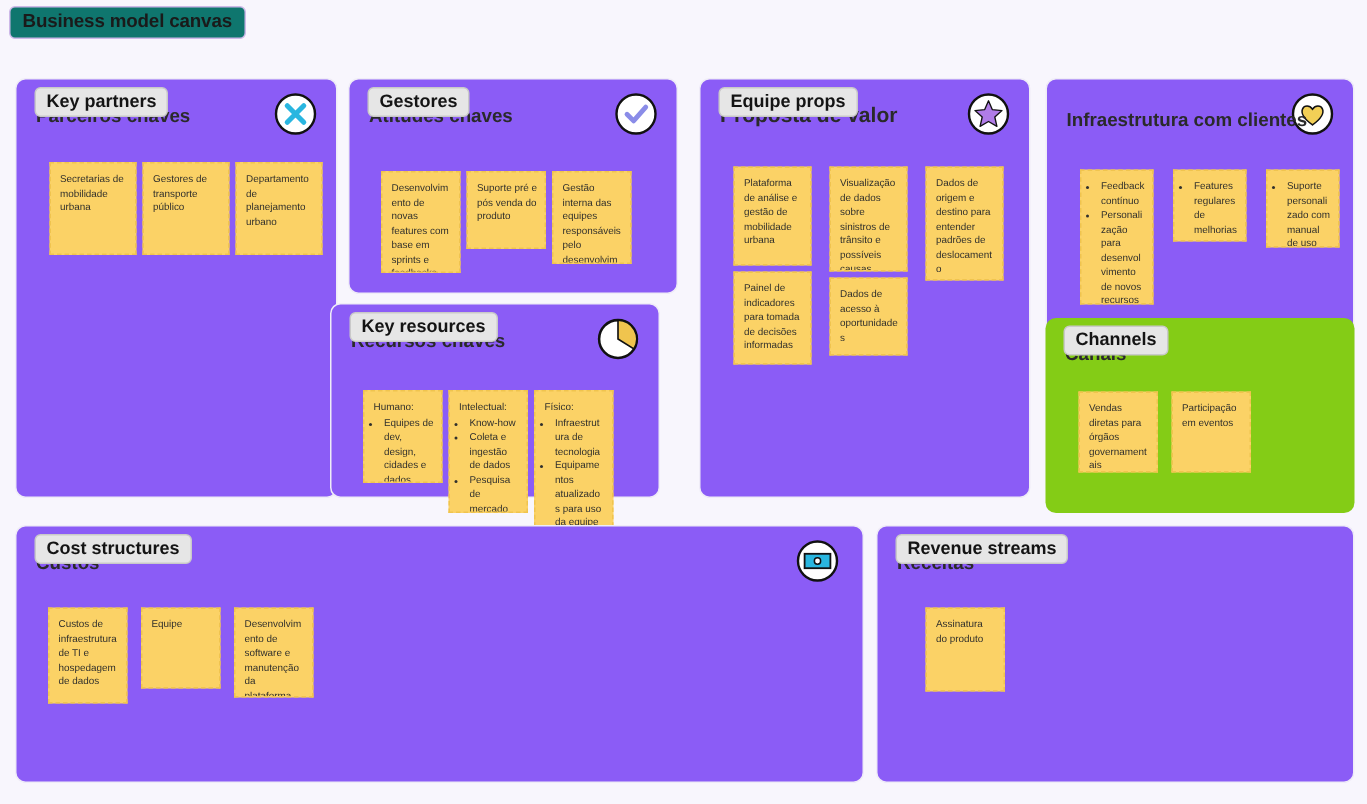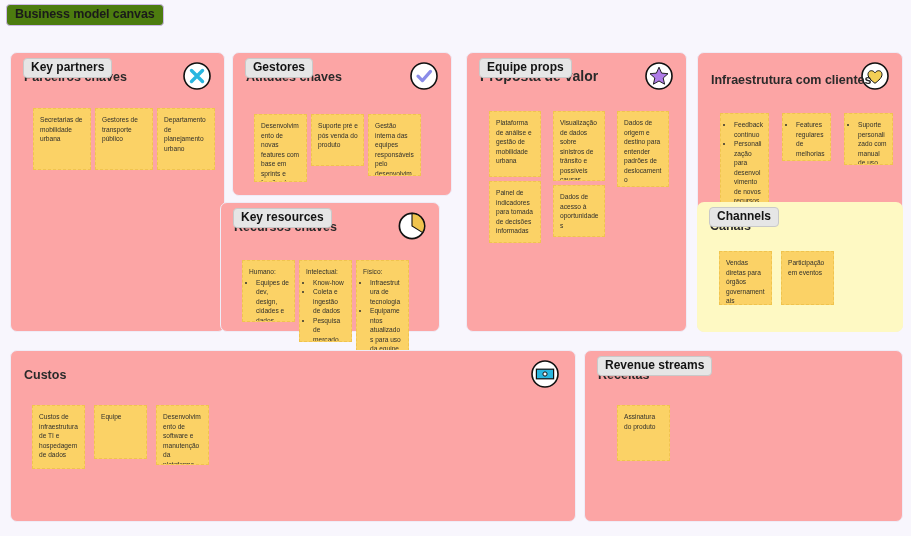--- a/index.html
+++ b/index.html
@@ -7,35 +7,35 @@
     width: 911px; height: 536px;
     background: #f8f6fd;
     font-family: "Liberation Sans", sans-serif;
     overflow: hidden;
   }
   .canvas-root { position: relative; width: 911px; height: 536px; }
 
   
   .title-badge {
     position: absolute; left: 6px; top: 4px;
-    background: #4d7c0f;
+    background: #0f766e;
     border: 1px solid #cdb8e8;
     border-radius: 4px;
     padding: 3px 8px 4px 8px;
     font-size: 12.5px;
     font-weight: 700;
     color: #1a1a1a;
     letter-spacing: -0.1px;
     line-height: 13px;
   }
 
   
   .panel {
     position: absolute;
-    background: #fca5a5;
+    background: #8b5cf6;
     border-radius: 7px;
     border: 1px solid #efecf7;
   }
 
   .panel-head { position: relative; height: 46px; }
   .en-label {
     position: absolute; left: 12px; top: 5px;
     background: #e6e6e6;
     border: 1px solid #c9c9c9;
     border-radius: 4px;
@@ -203,33 +203,34 @@
         </ul>
       </div>
       <div class="card" style="left:134px; top:14px; width:49px; height:52px;">
         <ul>
           <li>Suporte personalizado com manual de uso</li>
         </ul>
       </div>
     </div>
   </div>
 
-  <div class="panel" style="left:697px; top:202px; width:206px; height:130px; border:none; background:#fef9c3;">
+  <div class="panel" style="left:697px; top:212px; width:206px; height:130px; border:none; background:#84cc16;">
     <div class="panel-head">
       <div class="en-label">Channels</div>
       <div class="pt-label">Canais</div>
     </div>
     <div class="cards">
       <div class="card" style="left:10px; top:3px; width:53px; height:54px;">Vendas diretas para órgãos governamentais</div>
       <div class="card" style="left:72px; top:3px; width:53px; height:54px;">Participação em eventos</div>
     </div>
   </div>
 
   <div class="panel" style="left:10px; top:350px; width:566px; height:172px;">
     <div class="panel-head">
+      <div class="en-label">Cost structures</div>
       <div class="pt-label">Custos</div>
       <div class="sec-icon" style="left:519px; right:auto; top:8px;">
         <svg viewBox="0 0 30 30">
           <circle cx="15" cy="15" r="13" fill="#fff" stroke="#111" stroke-width="1.6"></circle>
           <rect x="6.4" y="10.2" width="17.2" height="9.6" fill="#29b6e0" stroke="#111" stroke-width="1.2"></rect>
           <circle cx="15" cy="15" r="2.1" fill="#fff" stroke="#111" stroke-width="1"></circle>
         </svg>
       </div>
     </div>
     <div class="cards">

